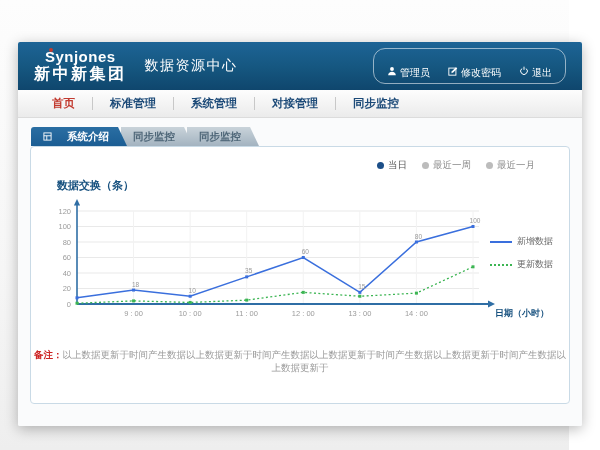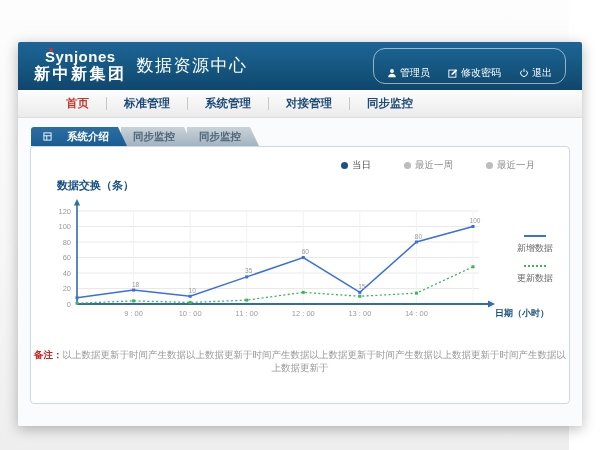--- a/index.html
+++ b/index.html
@@ -12,57 +12,57 @@
 
   
   .hdr { height:48px; background:linear-gradient(180deg,#1d6496 0%, var(--header-blue,#15567f) 55%, #0f466d 100%);
          display:flex; align-items:center; justify-content:space-between; padding:0 16px; }
   .hdr-left { display:flex; align-items:center; }
   .logo { position:relative; display:flex; flex-direction:column; align-items:center; line-height:1.15; }
   .logo-en { color:#fff; font-weight:bold; font-size:15px; letter-spacing:.5px; }
   .logo-dot { position:absolute; top:0; left:15px; width:4px; height:4px; border-radius:50%;
               background:var(--nav-active-red,#e8412f); }
   .logo-cn { color:#fff; font-weight:bold; font-size:16px; letter-spacing:2.5px; }
-  .app-title { color:#fff; font-size:17px; margin-left:10px; letter-spacing:1.5px; }
+  .app-title { color:#fff; font-size:14px; margin-left:18px; letter-spacing:1.5px; }
   .user-pill { display:flex; align-items:center; border:1px solid rgba(255,255,255,.55);
                border-radius:12px; padding:3px 4px; }
-  .u-item { display:flex; align-items:center; gap:3px; color:#fff; font-size:10px; padding:0 9px; cursor:pointer;margin-top:14px; }
+  .u-item { display:flex; align-items:flex-start; gap:3px; color:#fff; font-size:10px; padding:0 9px; cursor:pointer;margin-top:14px; }
   .u-item svg { width:10px; height:10px; display:block; }
 
   
   .nav { height:28px; background:linear-gradient(180deg,#fdfdfd,#ebebeb); border-bottom:1px solid #dcdcdc;
-         display:flex; align-items:center; padding-left:31px; }
+         display:flex; align-items:center; padding-left:17px; }
   .nav-item { font-size:11.5px; font-weight:bold; color:#1c4a78; padding:0 17px; cursor:pointer; white-space:nowrap; }
   .nav-item.active { color:var(--nav-active-red,#c23a2f); }
   .nav-div { width:1px; height:13px; background:#c8c8c8; }
 
   
   .content { position:relative; height:308px; background:#fafbfc; padding-top:9px; }
   .tabs { display:flex; margin-left:13px; height:19px; position:relative; z-index:2; }
   .tab { display:inline-flex; align-items:center; gap:15px; height:19px; padding:0 18px 0 12px;
          font-size:10.5px; font-weight:bold; cursor:pointer;
          clip-path:polygon(0 0, calc(100% - 9px) 0, 100% 100%, 0 100%); }
   .tab.active { background:linear-gradient(180deg,#2a6ea3,var(--tab-active-blue,#1b5d93));
                 color:#fff; border-radius:3px 0 0 0; z-index:3; }
   .tab:not(.active) { background:linear-gradient(180deg,#c9d3da,#a3b3c0); color:#4e6678;
                       margin-left:-6px; z-index:1; }
   .tab-ico { width:9px; height:9px; }
 
   .panel { position:relative; margin:0 12px; height:258px; background:#fff;
            border:1px solid #c9dae6; border-radius:4px; }
-  .filters { position:absolute; top:12px; right:34px; display:flex; gap:33px;font-family:Liberation Mono, monospace; }
+  .filters { position:absolute; top:12px; right:34px; display:flex; gap:15px;font-family:Liberation Mono, monospace; }
   .f-item { display:flex; align-items:center; gap:4px; font-size:9.5px; color:#8a8a8a; cursor:pointer; }
   .f-item .dot { width:7px; height:7px; border-radius:50%; background:#bcbcbc; }
   .f-item.sel { color:#555; }
   .f-item.sel .dot { background:var(--radio-selected,#1c4f88); }
   .ylabel { position:absolute; top:31px; left:26px; font-size:11px; font-weight:bold; color:#17517f; }
   .chart { position:absolute; left:6px; top:48px; }
   .chart text { font-family:"Liberation Sans","DejaVu Sans",sans-serif; }
   .legend { position:absolute; right:16px; top:88px; display:flex; flex-direction:column; gap:10px; }
-  .lg-item { display:flex; align-items:center; gap:5px; font-size:9px; color:#666; cursor:pointer;flex-direction:column; }
+  .lg-item { display:flex; align-items:center; gap:5px; font-size:9px; color:#666; cursor:pointer; }
   .lg-line { display:inline-block; width:22px; height:0; }
   .note { position:absolute; bottom:28px; left:0; right:0; text-align:center; font-size:9.5px; color:#9a9a9a; }
   .note-label { color:var(--note-red,#cc2222); font-weight:bold; }
 </style>
 </head>
 <body>
 
 <div class="page">
   <div class="window">
 

